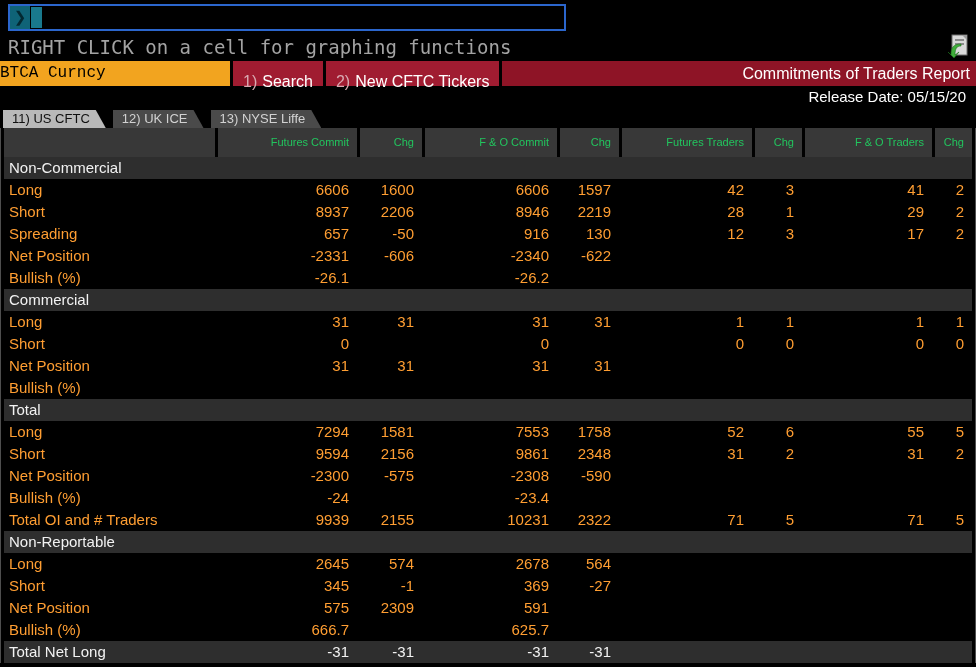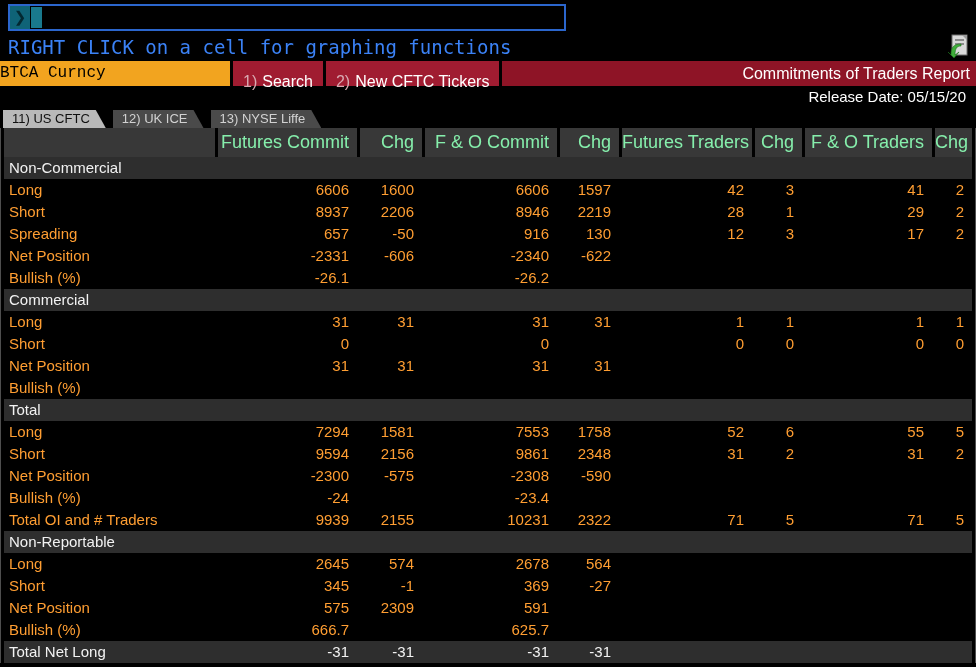--- a/index.html
+++ b/index.html
@@ -29,21 +29,21 @@
   .cmd-cursor { width: 11px; height: 21px; background: #19798d; margin-left: 1px; flex: 0 0 auto; }
   .cmd-input {
     flex: 1; background: transparent; border: none; outline: none;
     color: #fff; font: 15px "DejaVu Sans Mono", monospace; padding: 0 4px;
   }
 
   
   .hint {
     position: absolute; top: 36px; left: 8px;
     font-family: "DejaVu Sans Mono", monospace;
-    font-size: 19px; color: #3b82f6; white-space: nowrap;
+    font-size: 19px; color: #a3a3a3; white-space: nowrap;
   }
 
   
   .export-icon { position: absolute; top: 34px; right: 8px; width: 21px; height: 24px; cursor: pointer; }
 
   
   .toolbar { position: absolute; top: 61px; left: 0; width: 976px; height: 25px; display: flex; background: #8e1426; }
   .ticker-seg {
     width: 230px; background: #f2a41f; color: #000;
     font-size: 16px; line-height: 25px; text-align: left; padding-right: 6px;
@@ -81,22 +81,22 @@
   
   .table {
     position: absolute; top: 128px; left: 0;
     width: 976px;
     border-left: 1px solid #4e4e4e; border-right: 1px solid #4e4e4e;
     padding: 0 3px; background: #000;
   }
   .grid { display: grid; grid-template-columns: 211px 142px 65px 135px 62px 133px 50px 130px 40px; }
   .hdr { height: 29px; }
   .hcell {
-    background: #383838; color: #86efac;
-    font-size: 18px; line-height: 29px;
+    background: #383838; color: #22c55e;
+    font-size: 11px; line-height: 29px;
     text-align: right; padding-right: 8px;
     border-left: 3px solid #000;
     overflow: hidden; white-space: nowrap;
   }
   .hcell:first-child { border-left: none; }
   .band {
     height: 22px; background: #2e2e2e; color: #f2f2f2;
     font-size: 15px; line-height: 22px; padding-left: 5px;
   }
   .row { height: 22px; }

